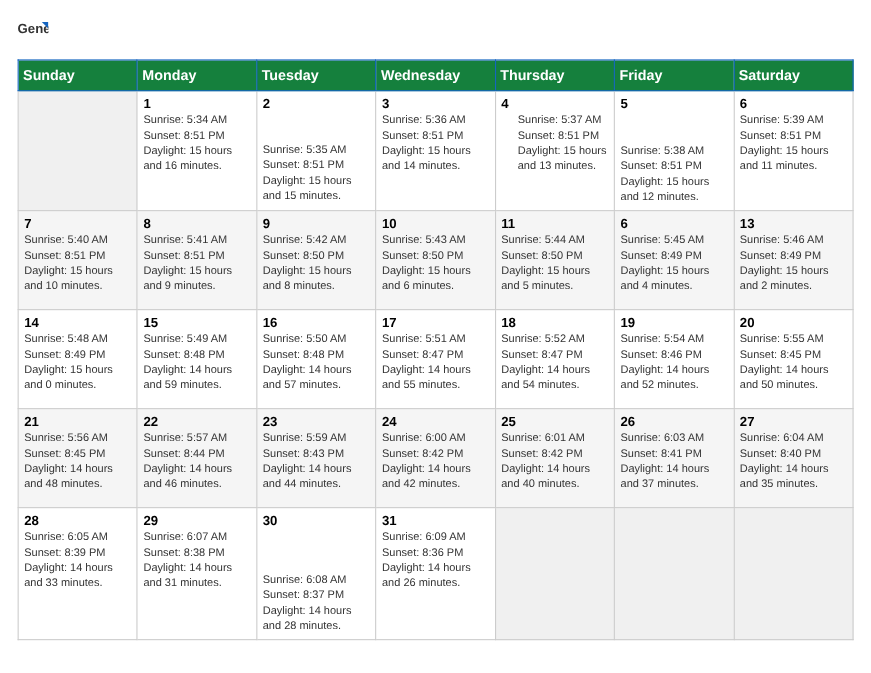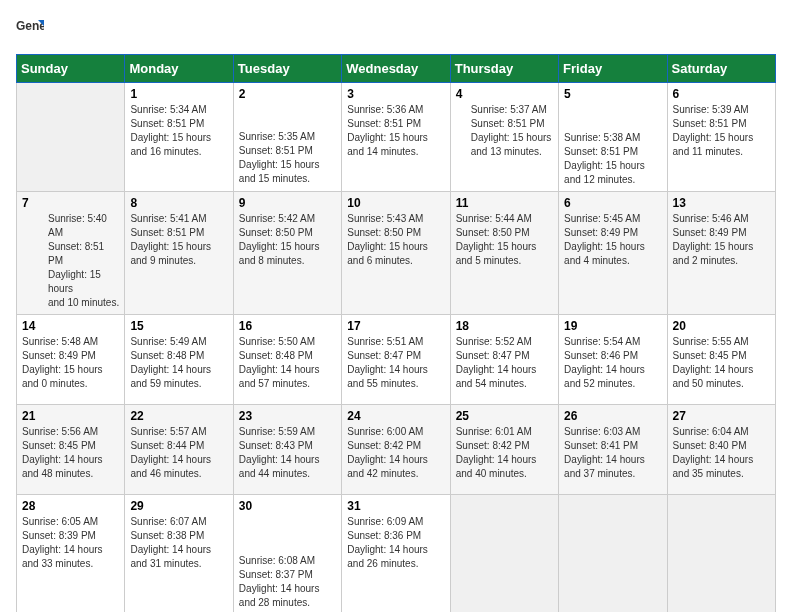--- a/index.html
+++ b/index.html
@@ -166,21 +166,21 @@
           <span class="day-number">6</span>
           <div class="day-info" style="white-space: pre-line;">Sunrise: 5:39 AM
 Sunset: 8:51 PM
 Daylight: 15 hours
 and 11 minutes.</div>
         </td>
       </tr>
       <tr>
         <td>
           <span class="day-number">7</span>
-          <div class="day-info" style="white-space: pre-line; margin-left: 26px;">Sunrise: 5:40 AM
+          <div class="day-info" style="white-space: pre-line;">Sunrise: 5:40 AM
 Sunset: 8:51 PM
 Daylight: 15 hours
 and 10 minutes.</div>
         </td>
         <td>
           <span class="day-number">8</span>
           <div class="day-info" style="white-space: pre-line;">Sunrise: 5:41 AM
 Sunset: 8:51 PM
 Daylight: 15 hours
 and 9 minutes.</div>

